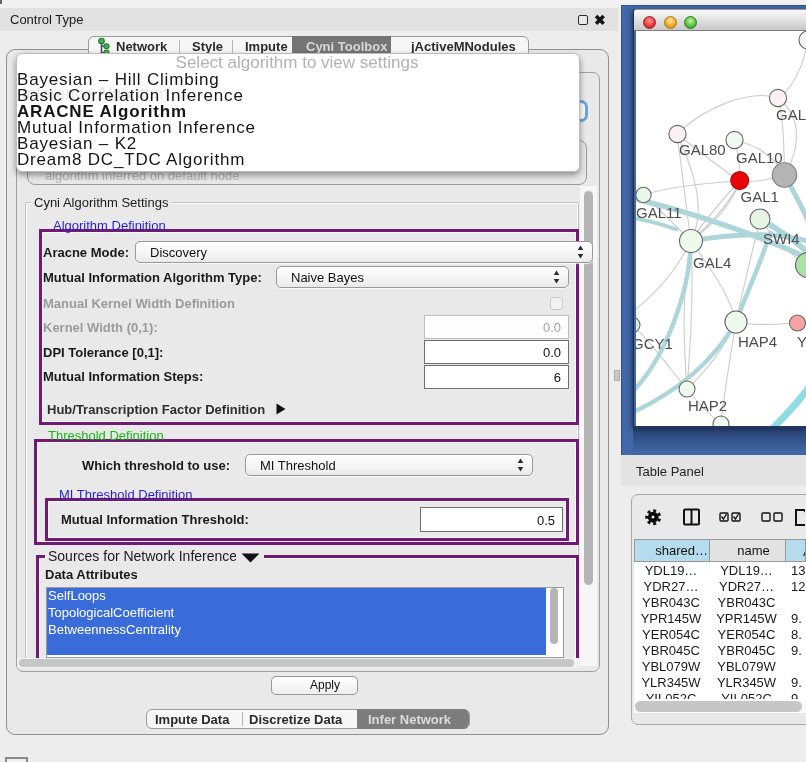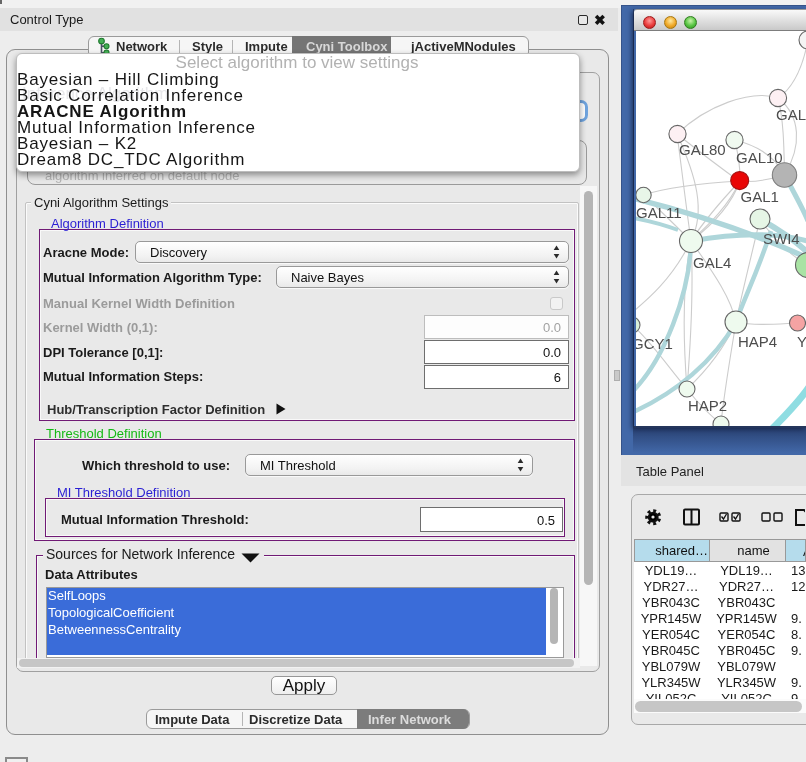--- a/index.html
+++ b/index.html
@@ -1,20 +1,20 @@
 <!DOCTYPE html>
 <html><head>
 <meta charset="utf-8">
 <style>
   html,body{margin:0;padding:0;}
   body{width:806px;height:762px;overflow:hidden;background:#ededed;
        font-family:"Liberation Sans",sans-serif;}
   .abs{position:absolute;}
   #stage{position:relative;width:806px;height:762px;}
-  .etched{border:1px solid #701a75;box-shadow:inset 0 0 0 1px rgba(255,255,255,0.7);}
+  .etched{border:3px solid #701a75;box-shadow:inset 0 0 0 1px rgba(255,255,255,0.7);}
   .gtitle{position:absolute;top:-8px;background:#e9e9e9;padding:0 3px;font-size:13px;line-height:15px;}
   .gtitle2{position:absolute;top:-14px;padding:0 3px;font-size:13px;line-height:15px;}
   .combo{position:absolute;border:1px solid #999;border-radius:5px;
          background:linear-gradient(#ffffff,#f2f2f2 70%,#e9e9e9);
          box-shadow:0 1px 1px rgba(255,255,255,0.8);}
   .combo .ctext{position:absolute;left:14px;top:50%;transform:translateY(-50%);font-size:13px;color:#111;}
   .stepper{position:absolute;right:7px;top:50%;transform:translateY(-50%);width:9px;height:14px;}
   .field{position:absolute;background:#fff;border:1px solid #6e6e6e;
          font-size:13px;color:#111;text-align:right;}
   .field span{position:absolute;right:7px;top:50%;transform:translateY(-50%);}
@@ -47,21 +47,21 @@
 
   <div class="abs" style="left:25px;top:202px;width:552px;height:461px;border:1px solid #c2c2c2;box-shadow:inset 0 0 0 1px rgba(255,255,255,0.8);border-radius:2px;">
     <div class="gtitle" style="left:5px;color:#1a1a1a;">Cyni Algorithm Settings</div>
   </div>
 
   <div class="abs etched" style="left:39px;top:229px;width:534px;height:190px;">
     <div class="gtitle2" style="left:8px;color:#2a1fd4;">Algorithm Definition</div>
   </div>
 
   <div class="blab" style="left:43px;top:245px;">Aracne Mode:</div>
-  <div class="combo" style="left:135px;top:241px;width:432px;height:20px;">
+  <div class="combo" style="left:135px;top:241px;width:432px;height:20px;padding-left:24px;">
     <div class="ctext">Discovery</div>
     <svg class="stepper" viewBox="0 0 9 14">
         <path d="M4.5 0.6 L7.3 5 L1.7 5 Z" fill="#2b2b2b"></path>
         <path d="M4.5 13.4 L7.3 9 L1.7 9 Z" fill="#2b2b2b"></path>
       </svg>
   </div>
 
   <div class="blab" style="left:43px;top:270px;">Mutual Information Algorithm Type:</div>
   <div class="combo" style="left:276px;top:266px;width:291px;height:20px;">
     <div class="ctext">Naive Bayes</div>
@@ -125,21 +125,21 @@
 
   <div class="blab" style="left:45px;top:567px;">Data Attributes</div>
   <div class="abs" style="left:46px;top:587px;width:516px;height:69px;background:#fff;border:1px solid #9a9a9a;"></div>
   <div class="abs" style="left:47px;top:588px;width:499px;height:67px;background:#3a6cd9;overflow:hidden;"></div>
   <div class="abs" style="left:48px;top:588px;width:400px;height:50px;overflow:hidden;font-size:13px;line-height:16.75px;color:#fff;">SelfLoops<br>TopologicalCoefficient<br>BetweennessCentrality<br>gal4RGexp</div>
   <div class="abs" style="left:550px;top:588px;width:8px;height:56px;background:#b5b5b5;border-radius:4px;"></div>
 
   <div class="abs" style="left:17px;top:658px;width:563px;height:10px;background:#f2f2f2;"></div>
   <div class="abs" style="left:19px;top:659px;width:555px;height:8px;background:#c6c6c6;border-radius:4px;"></div>
 
-  <div class="abs" style="left:271px;top:676px;width:64px;height:17px;border:1px solid #979797;border-radius:5px;background:linear-gradient(#ffffff,#eeeeee);text-align:center;font-size:17px;color:#111;line-height:17px;">Apply</div>
+  <div class="abs" style="left:271px;top:676px;width:64px;height:17px;border:1px solid #979797;border-radius:5px;background:linear-gradient(#ffffff,#eeeeee);text-align:center;font-size:12px;color:#111;line-height:17px;padding-left:21px;">Apply</div>
 
   <div class="abs" style="left:146px;top:709px;width:322px;height:18px;background:#f6f6f6;border:1px solid #9a9a9a;border-radius:6px;"></div>
   <div class="abs" style="left:155px;top:712px;font-size:13px;font-weight:bold;color:#2b2b2b;">Impute Data</div>
   <div class="abs" style="left:242px;top:712px;width:1px;height:14px;background:#b5b5b5;"></div>
   <div class="abs" style="left:249px;top:712px;font-size:13px;font-weight:bold;color:#2b2b2b;">Discretize Data</div>
   <div class="abs" style="left:357px;top:709px;width:112px;height:20px;background:#7c7c7c;border-radius:0 6px 6px 0;"></div>
   <div class="abs" style="left:368px;top:712px;font-size:13px;font-weight:bold;color:#dcdcdc;">Infer Network</div>
 
   <div class="abs" style="left:5px;top:757px;width:19px;height:14px;border:2px solid #8a8a8a;background:#f0f0f0;"></div>
 

